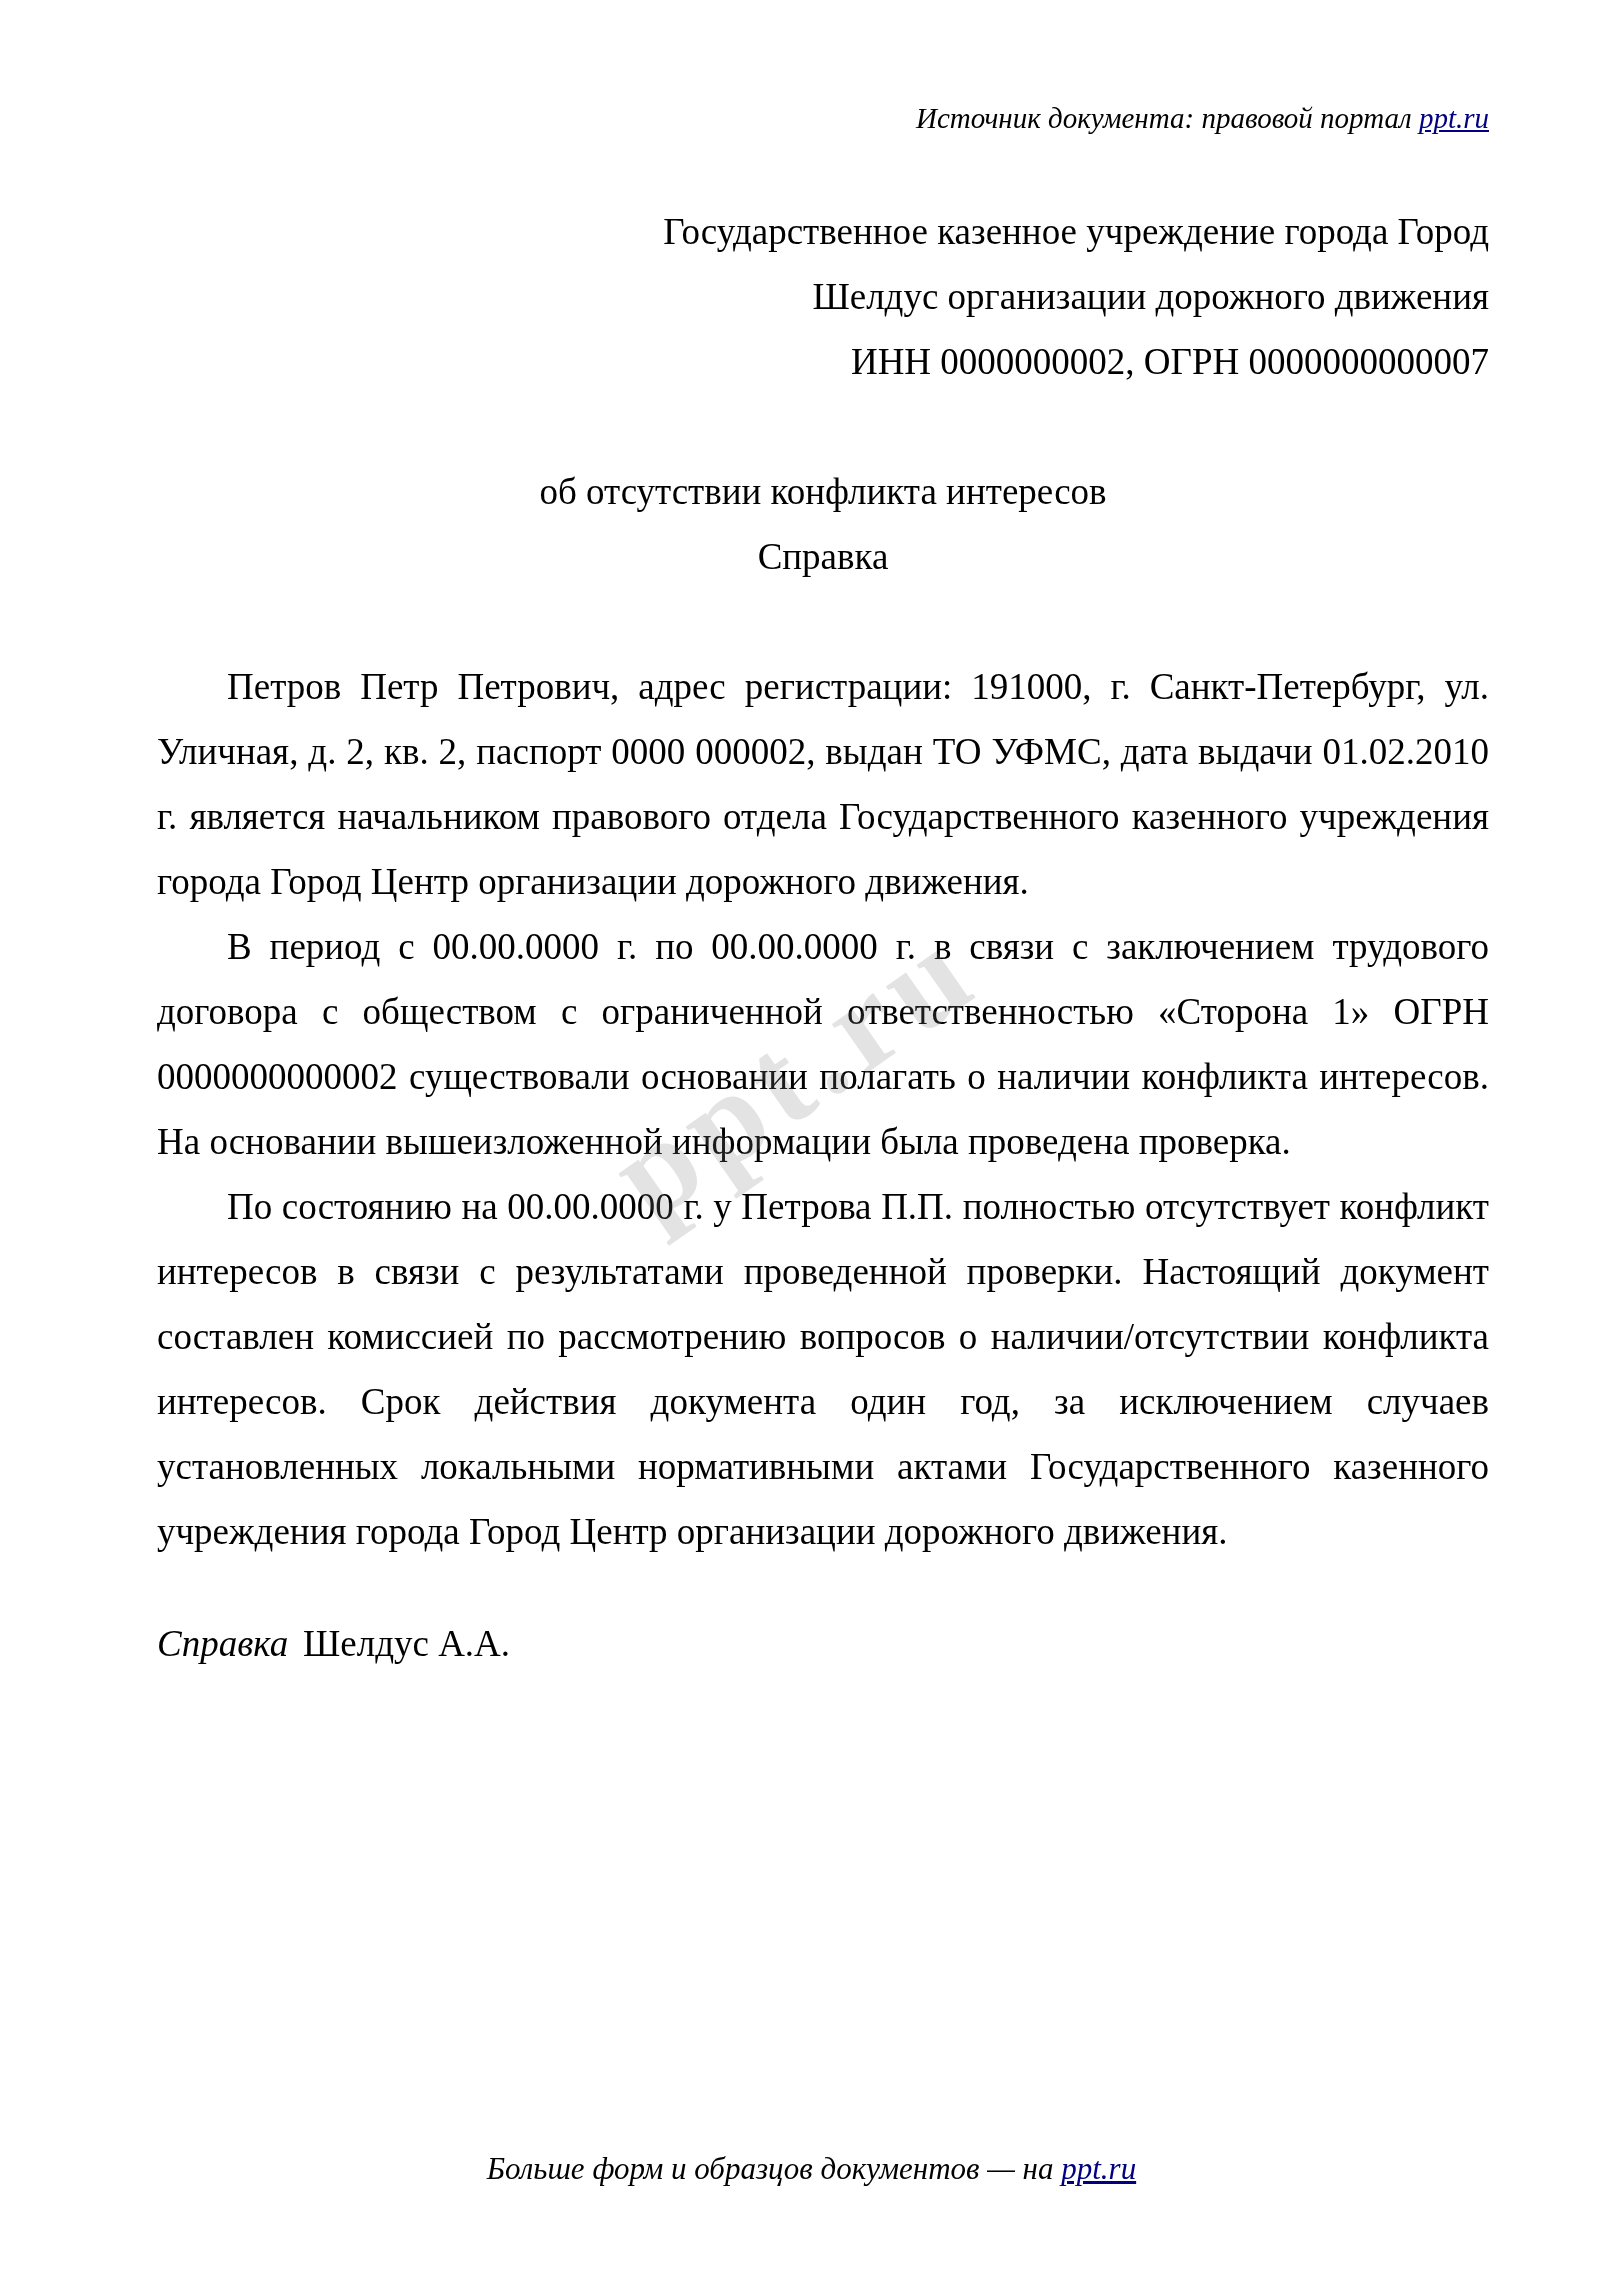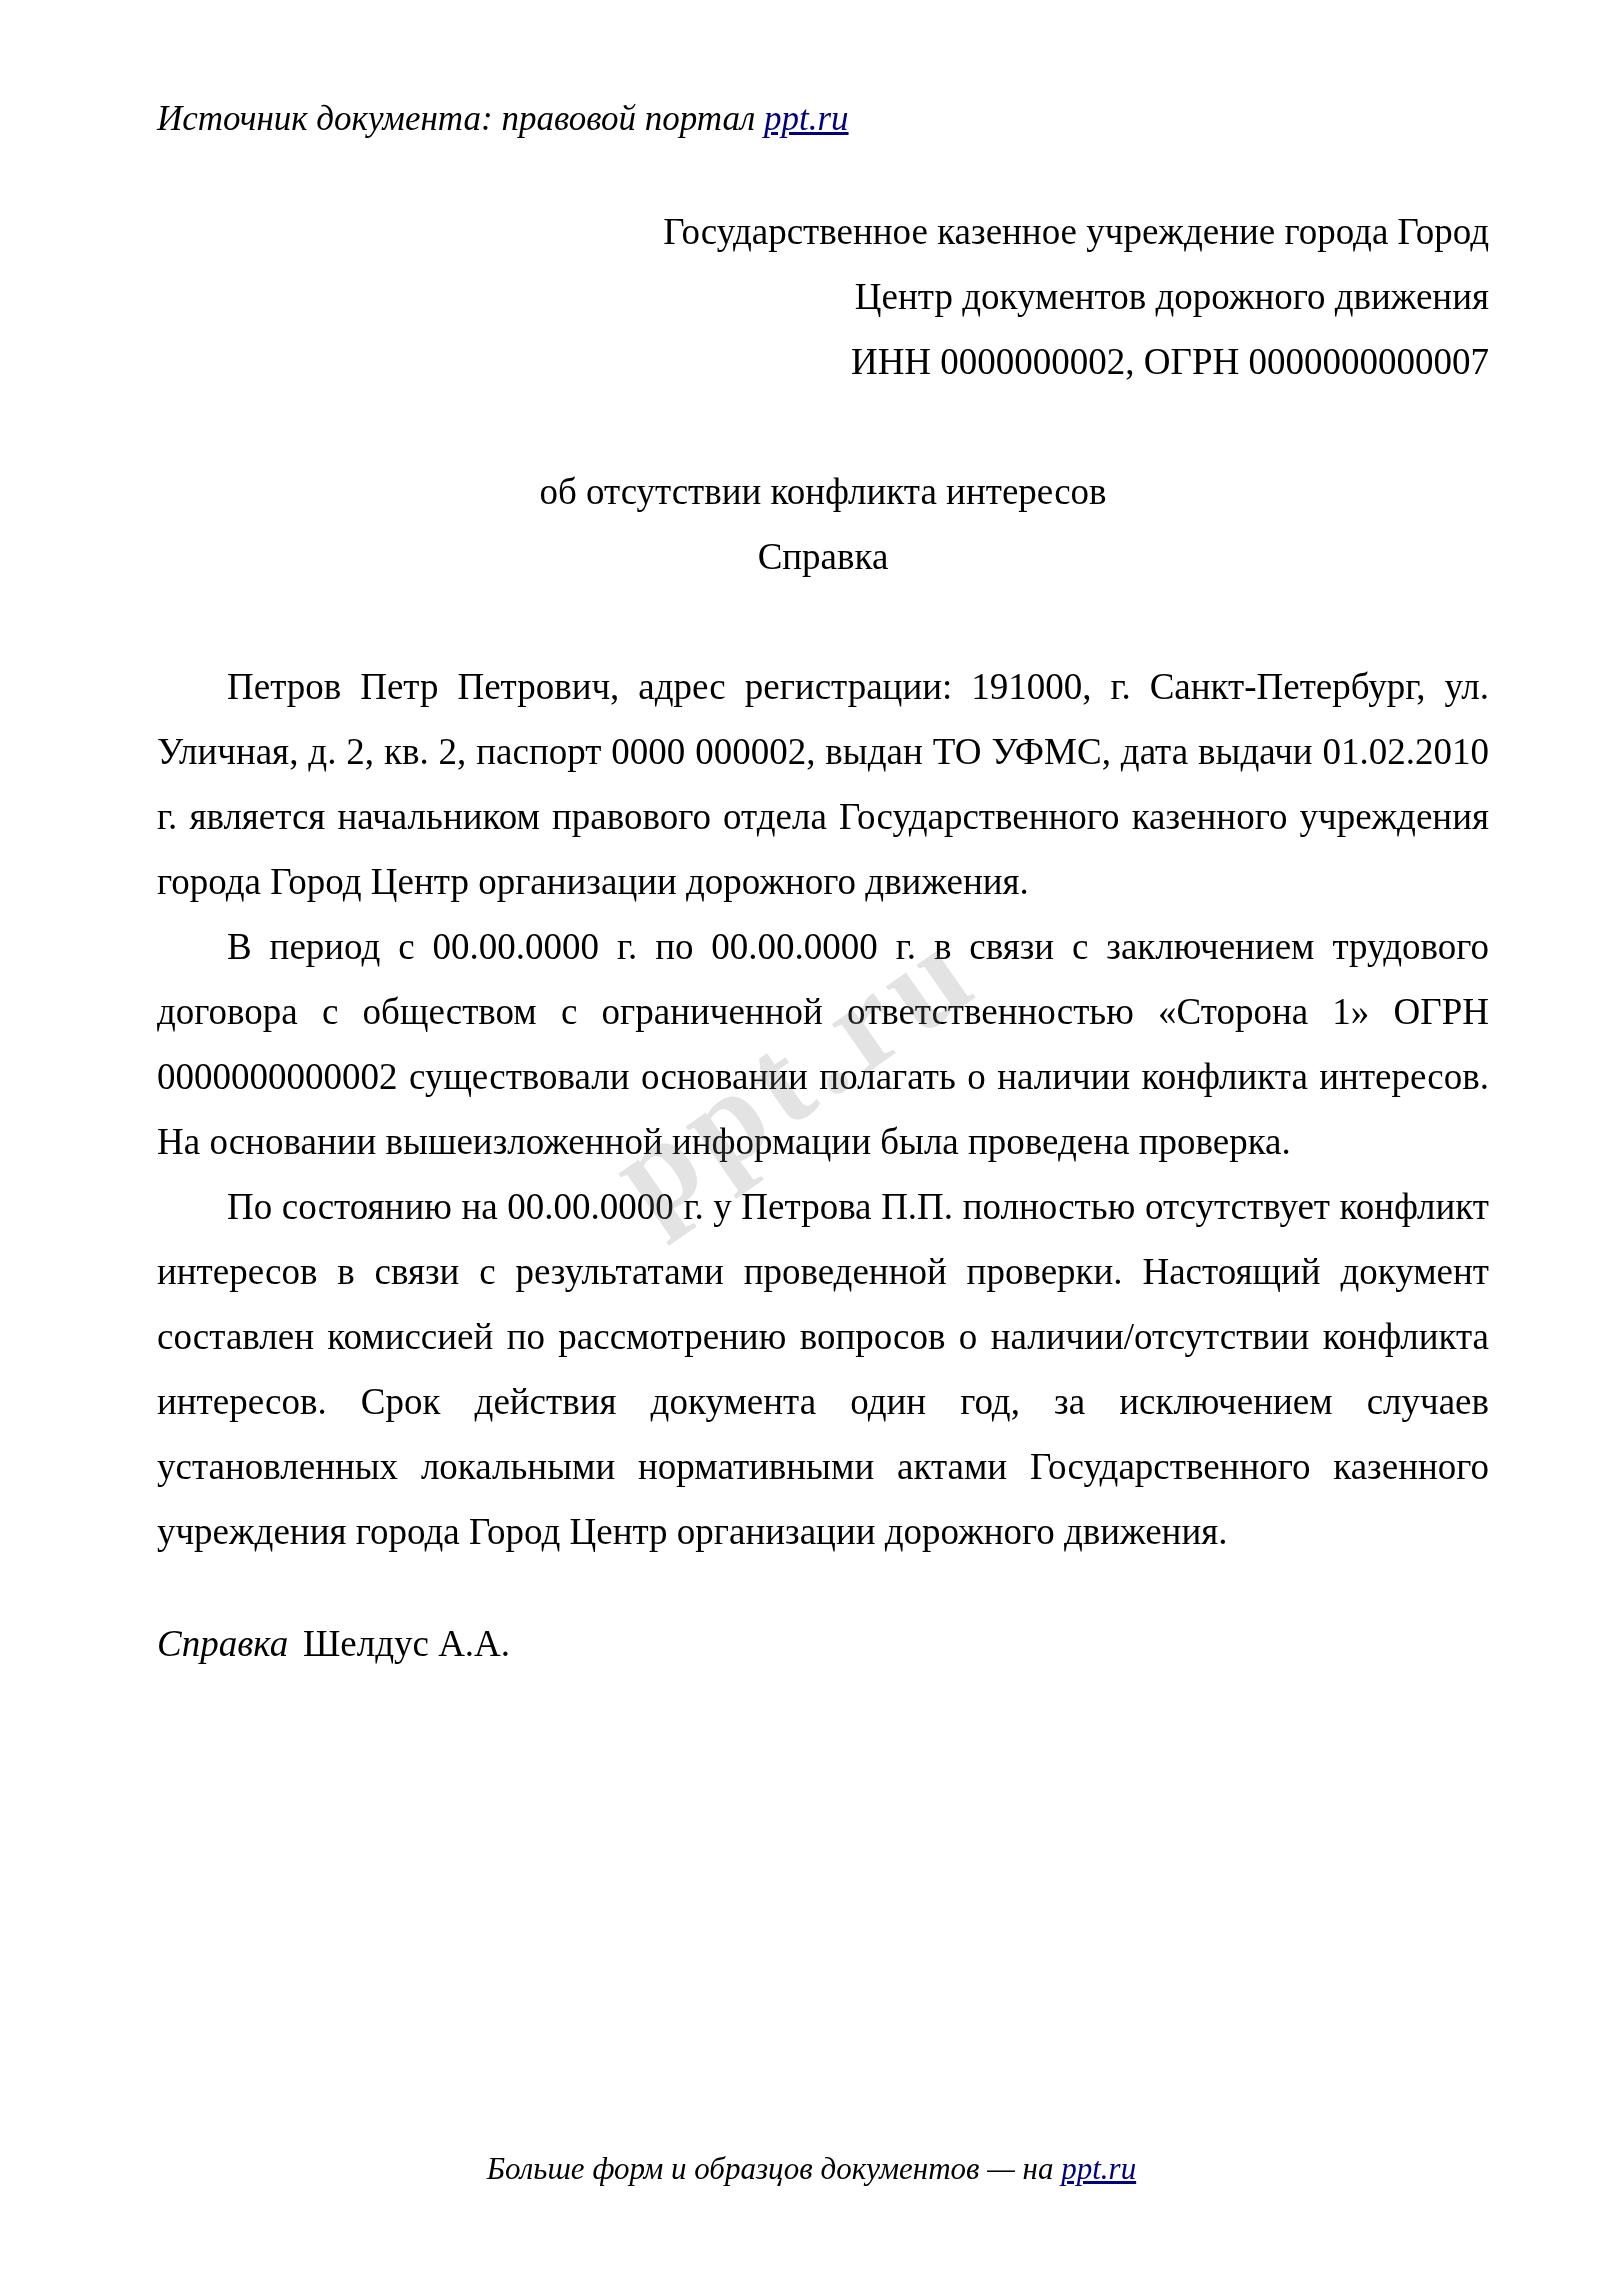--- a/index.html
+++ b/index.html
@@ -13,23 +13,23 @@
     height: 2295px;
     background: #ffffff;
     overflow: hidden;
     font-family: "Liberation Serif", serif;
     color: #000000;
   }
   .content {
     padding: 98px 134px 0 157px;
   }
   .source {
-    text-align: left;
+    text-align: right;
     font-style: italic;
-    font-size: 35px;
+    font-size: 29px;
     line-height: 41px;
     white-space: nowrap;
   }
   .link {
     color: #000080;
     text-decoration: underline;
     cursor: pointer;
     font-style: inherit;
   }
   .org {
@@ -100,21 +100,21 @@
   <div class="watermark">ppt.ru</div>
 
   <div class="content">
 
     <div class="source">
       <span>Источник документа: правовой портал </span><a class="link">ppt.ru</a>
     </div>
 
     <div class="org">
       <div>Государственное казенное учреждение города Город</div>
-      <div>Центр документов дорожного движения</div>
+      <div>Шелдус организации дорожного движения</div>
       <div>ИНН 0000000002, ОГРН 0000000000007</div>
     </div>
 
     <div class="title-block">
       <div>об отсутствии конфликта интересов</div>
       <div>Справка</div>
     </div>
 
     <div class="body-text">
       <p class="para">Петров Петр Петрович, адрес регистрации: 191000, г. Санкт-Петербург, ул. Уличная, д. 2, кв. 2, паспорт 0000 000002, выдан ТО УФМС, дата выдачи 01.02.2010 г. является начальником правового отдела Государственного казенного учреждения города Город Центр организации дорожного движения.</p>

